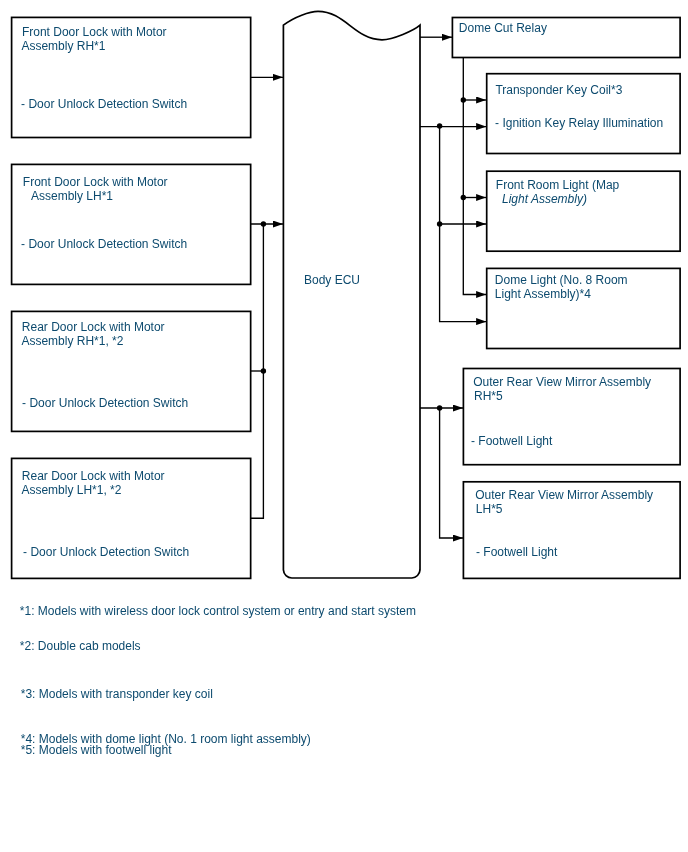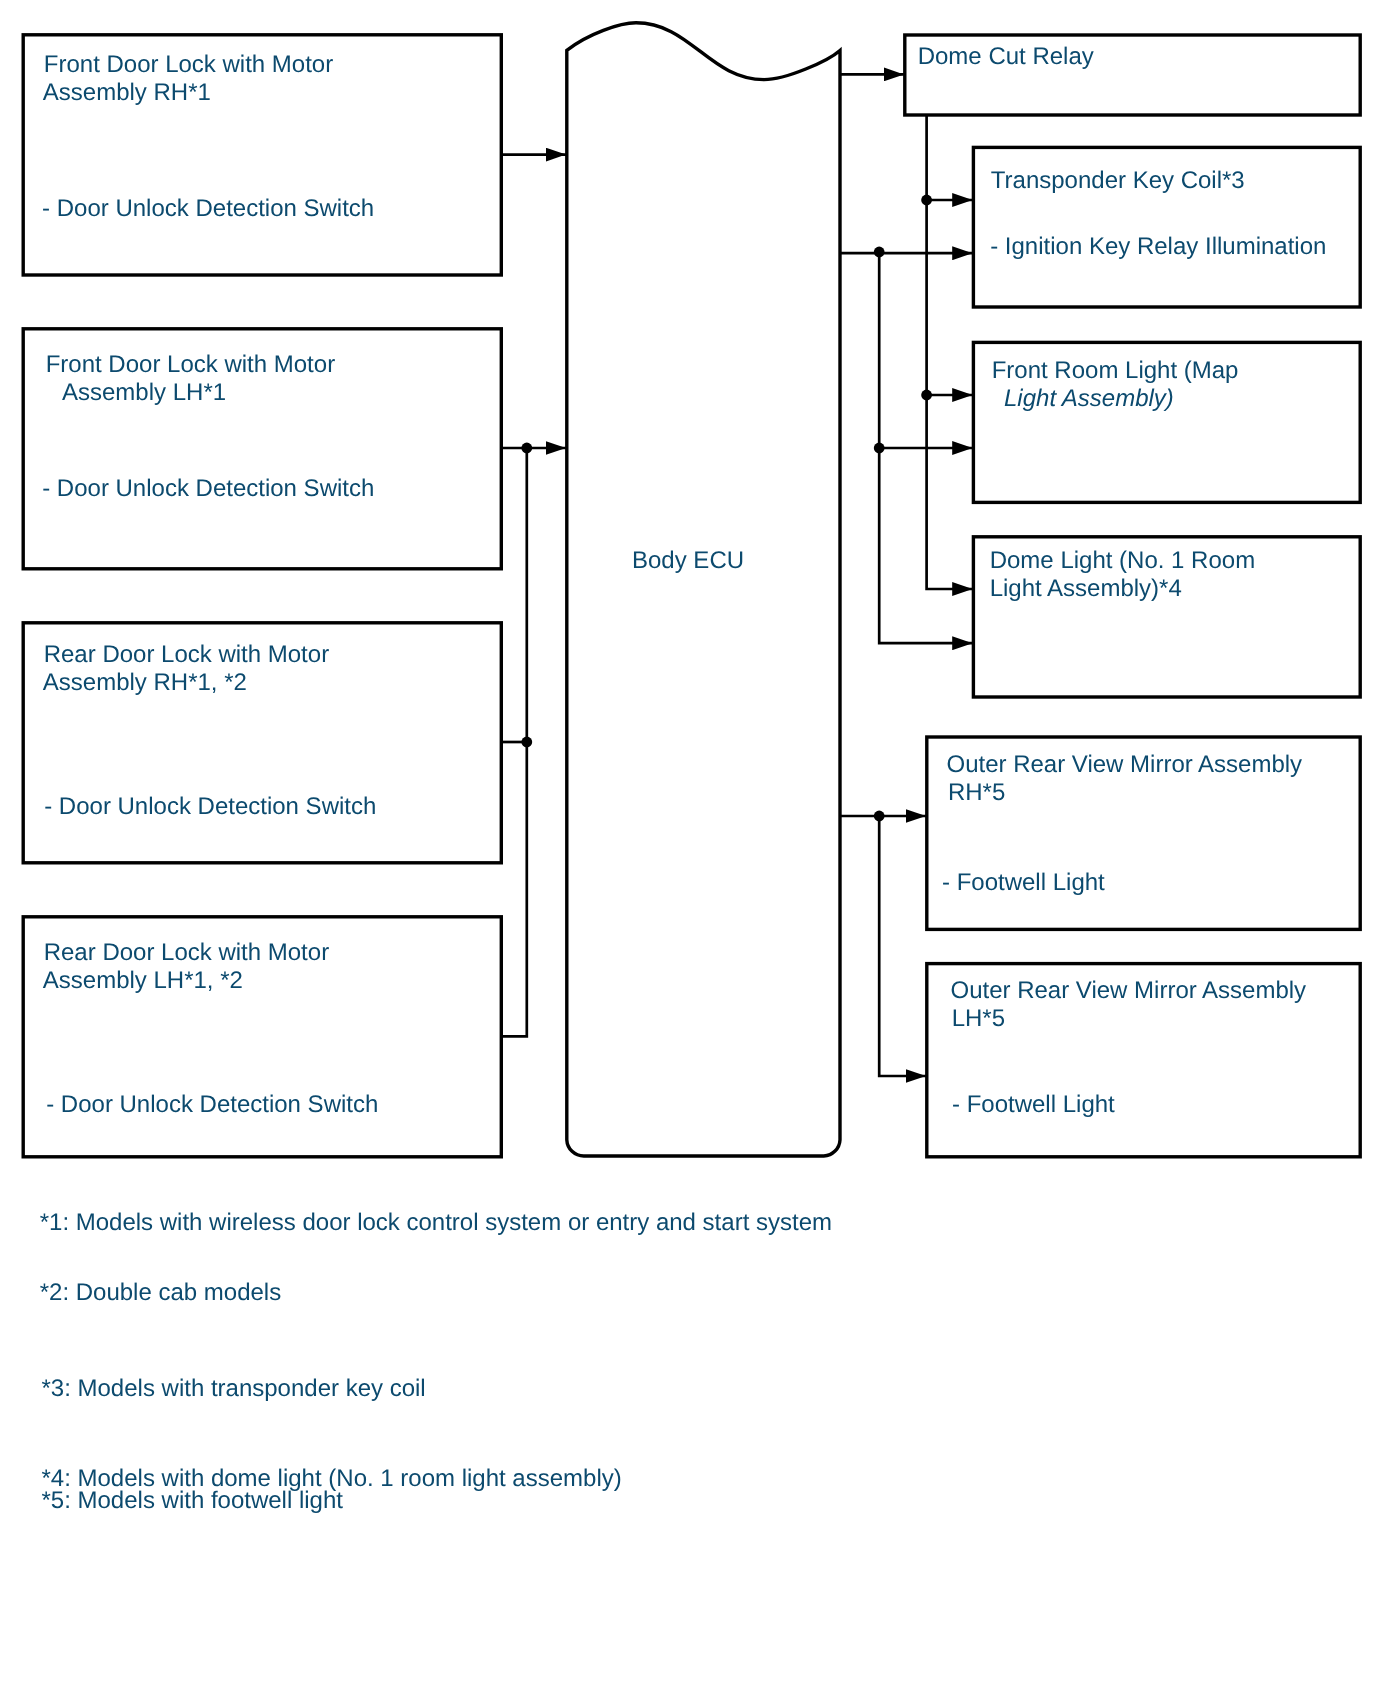--- a/index.html
+++ b/index.html
@@ -84,27 +84,27 @@
     <div class="txt" style="left: 21.4px; top: 334px;">Assembly RH*1, *2</div>
     <div class="txt" style="left: 22.1px; top: 396.2px;">- Door Unlock Detection Switch</div>
     <div class="txt" style="left: 21.85px; top: 469px;">Rear Door Lock with Motor</div>
     <div class="txt" style="left: 21.4px; top: 483px;">Assembly LH*1, *2</div>
     <div class="txt" style="left: 23.1px; top: 545.2px;">- Door Unlock Detection Switch</div>
     <div class="txt" style="left: 458.85px; top: 21px;">Dome Cut Relay</div>
     <div class="txt" style="left: 495.4px; top: 83px;">Transponder Key Coil*3</div>
     <div class="txt" style="left: 495.1px; top: 116.2px;">- Ignition Key Relay Illumination</div>
     <div class="txt" style="left: 495.85px; top: 178px;">Front Room Light (Map</div>
     <div class="txt" style="left: 502px; top: 192px; font-style: italic;">Light Assembly)</div>
-    <div class="txt" style="left: 494.85px; top: 273px;">Dome Light (No. 1 Room</div>
+    <div class="txt" style="left: 494.85px; top: 273px;">Dome Light (No. 8 Room</div>
     <div class="txt" style="left: 494.85px; top: 287px;">Light Assembly)*4</div>
     <div class="txt" style="left: 473.24px; top: 375px;">Outer Rear View Mirror Assembly</div>
     <div class="txt" style="left: 473.98px; top: 389px;">RH*5</div>
     <div class="txt" style="left: 471px; top: 434.2px;">- Footwell Light</div>
     <div class="txt" style="left: 475.24px; top: 488px;">Outer Rear View Mirror Assembly</div>
     <div class="txt" style="left: 475.82px; top: 502px;">LH*5</div>
     <div class="txt" style="left: 476px; top: 545.2px;">- Footwell Light</div>
-    <div class="txt" style="left: 316px; top: 273px;">Body ECU</div>
+    <div class="txt" style="left: 304px; top: 273px;">Body ECU</div>
     <div class="txt" style="left: 19.85px; top: 603.6px;">*1: Models with wireless door lock control system or entry and start system</div>
     <div class="txt" style="left: 19.85px; top: 638.6px; text-align: right;">*2: Double cab models</div>
     <div class="txt" style="left: 20.76px; top: 674.7px; margin-top: 12px;">*3: Models with transponder key coil</div>
     <div class="txt" style="left: 20.76px; top: 707.7px; margin-top: 24px;">*4: Models with dome light (No. 1 room light assembly)</div>
     <div class="txt" style="left: 20.76px; top: 742.7px;">*5: Models with footwell light</div>
   </div>
 
 </body></html>

